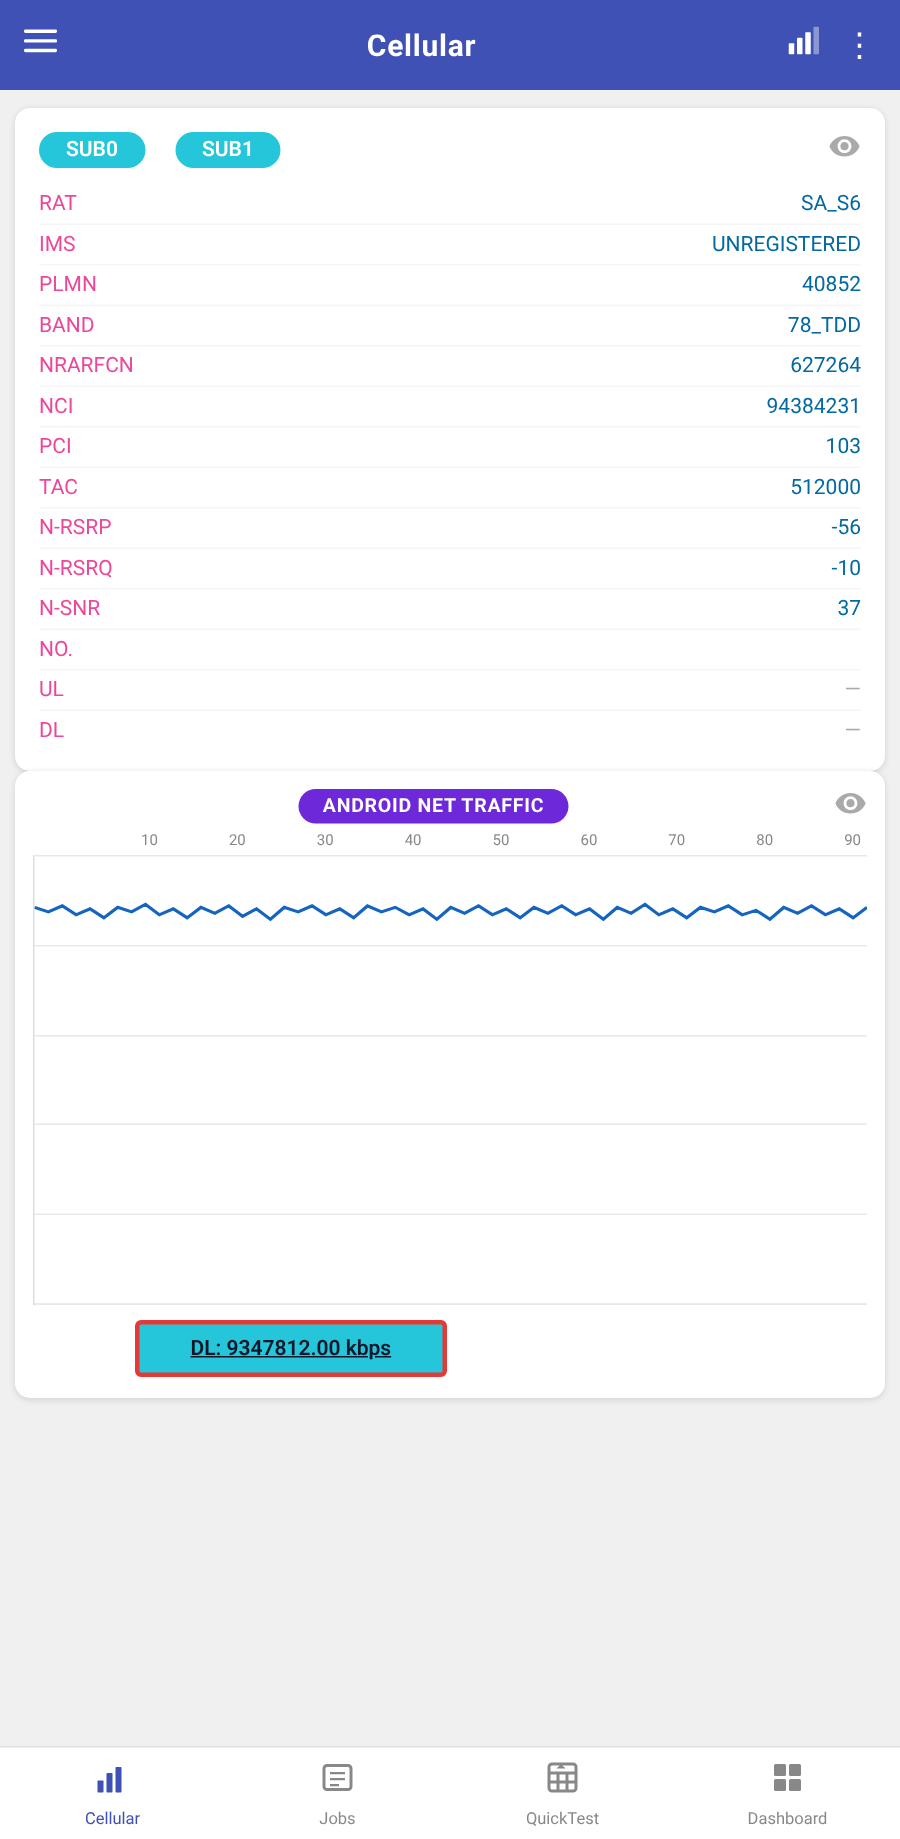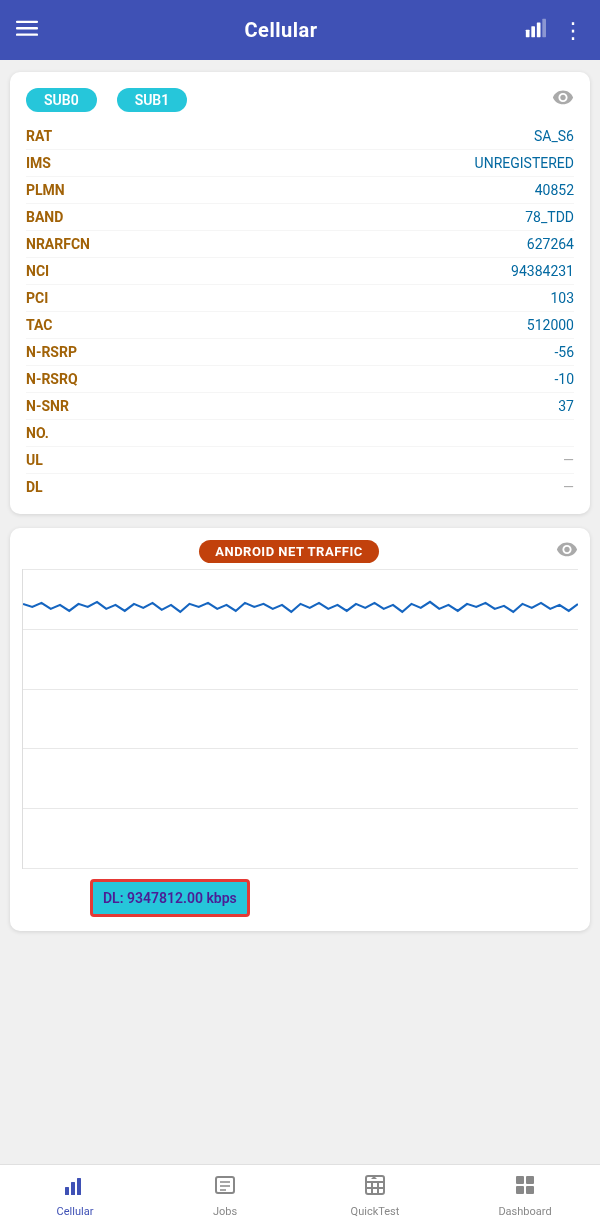--- a/index.html
+++ b/index.html
@@ -39,21 +39,21 @@
       font-size: 22px;
       cursor: pointer;
     }
 
     
     .main-content {
       flex: 1;
       padding: 12px 10px;
       display: flex;
       flex-direction: column;
-      gap: 14px;
+      gap: 0;
       overflow-y: auto;
     }
 
     
     .card {
       background: #fff;
       border-radius: 10px;
       padding: 14px 16px;
       box-shadow: 0 1px 4px rgba(0,0,0,0.12);
     }
@@ -96,22 +96,22 @@
       justify-content: space-between;
       align-items: center;
       padding: 5px 0;
       border-bottom: 1px solid #f5f5f5;
     }
     .info-row:last-child {
       border-bottom: none;
     }
     .info-label {
       font-size: 14px;
-      font-weight: 700;
-      color: #a16207;
+      font-weight: 400;
+      color: #ec4899;
       min-width: 90px;
     }
     .info-value {
       font-size: 14px;
       color: #0369a1;
       text-align: right;
     }
     .info-value.dash {
       color: #aaa;
     }
@@ -123,21 +123,21 @@
       padding: 10px 12px 14px;
       box-shadow: 0 1px 4px rgba(0,0,0,0.12);
     }
     .chart-header {
       display: flex;
       align-items: center;
       justify-content: space-between;
       margin-bottom: 4px;
     }
     .chart-title-badge {
-      background: #c2410c;
+      background: #6d28d9;
       color: #fff;
       border-radius: 20px;
       padding: 4px 16px;
       font-size: 13px;
       font-weight: 700;
       letter-spacing: 0.5px;
       display: inline-block;
       margin: 0 auto;
     }
     .chart-title-row {
@@ -187,27 +187,28 @@
 
     
     .dl-badge-row {
       display: flex;
       justify-content: flex-start;
       margin-top: 10px;
       padding-left: 68px;
     }
     .dl-badge {
       background: #26c6da;
-      color: #4c1d95;
+      color: #0f172a;
       font-size: 14px;
       font-weight: 600;
-      padding: 8px 10px;
+      padding: 8px 34px;
       border-radius: 4px;
       border: 3px solid #e53935;
       cursor: pointer;
+      text-decoration: underline;
     }
 
     
     .bottom-nav {
       background: #fff;
       display: flex;
       align-items: center;
       justify-content: space-around;
       height: 62px;
       border-top: 1px solid #e0e0e0;
@@ -350,20 +351,33 @@
       <div class="chart-title-row">
         <span class="chart-title-badge">ANDROID NET TRAFFIC</span>
       </div>
       <span class="eye-icon">
         <svg width="22" height="22" viewBox="0 0 24 24" fill="#aaa">
             <path d="M12 5C7 5 2.7 8.1 1 12.5 2.7 16.9 7 20 12 20s9.3-3.1 11-7.5C21.3 8.1 17 5 12 5zm0 12.5c-2.8 0-5-2.2-5-5s2.2-5 5-5 5 2.2 5 5-2.2 5-5 5zm0-8c-1.7 0-3 1.3-3 3s1.3 3 3 3 3-1.3 3-3-1.3-3-3-3z"></path>
           </svg>
       </span>
     </div>
 
+    <div style="display:flex; margin-left:70px; margin-right:2px; margin-bottom:2px; margin-top:4px;">
+      <div class="chart-x-axis" style="flex:1;">
+        <span>10</span>
+        <span>20</span>
+        <span>30</span>
+        <span>40</span>
+        <span>50</span>
+        <span>60</span>
+        <span>70</span>
+        <span>80</span>
+        <span>90</span>
+      </div>
+    </div>
 
     <div class="chart-wrapper">
       <div class="chart-area">
         <div class="chart-svg-container">
           
           <div class="grid-line" style="top:0%;"></div>
           <div class="grid-line" style="top:20%;"></div>
           <div class="grid-line" style="top:40%;"></div>
           <div class="grid-line" style="top:60%;"></div>
           <div class="grid-line" style="top:80%;"></div>

